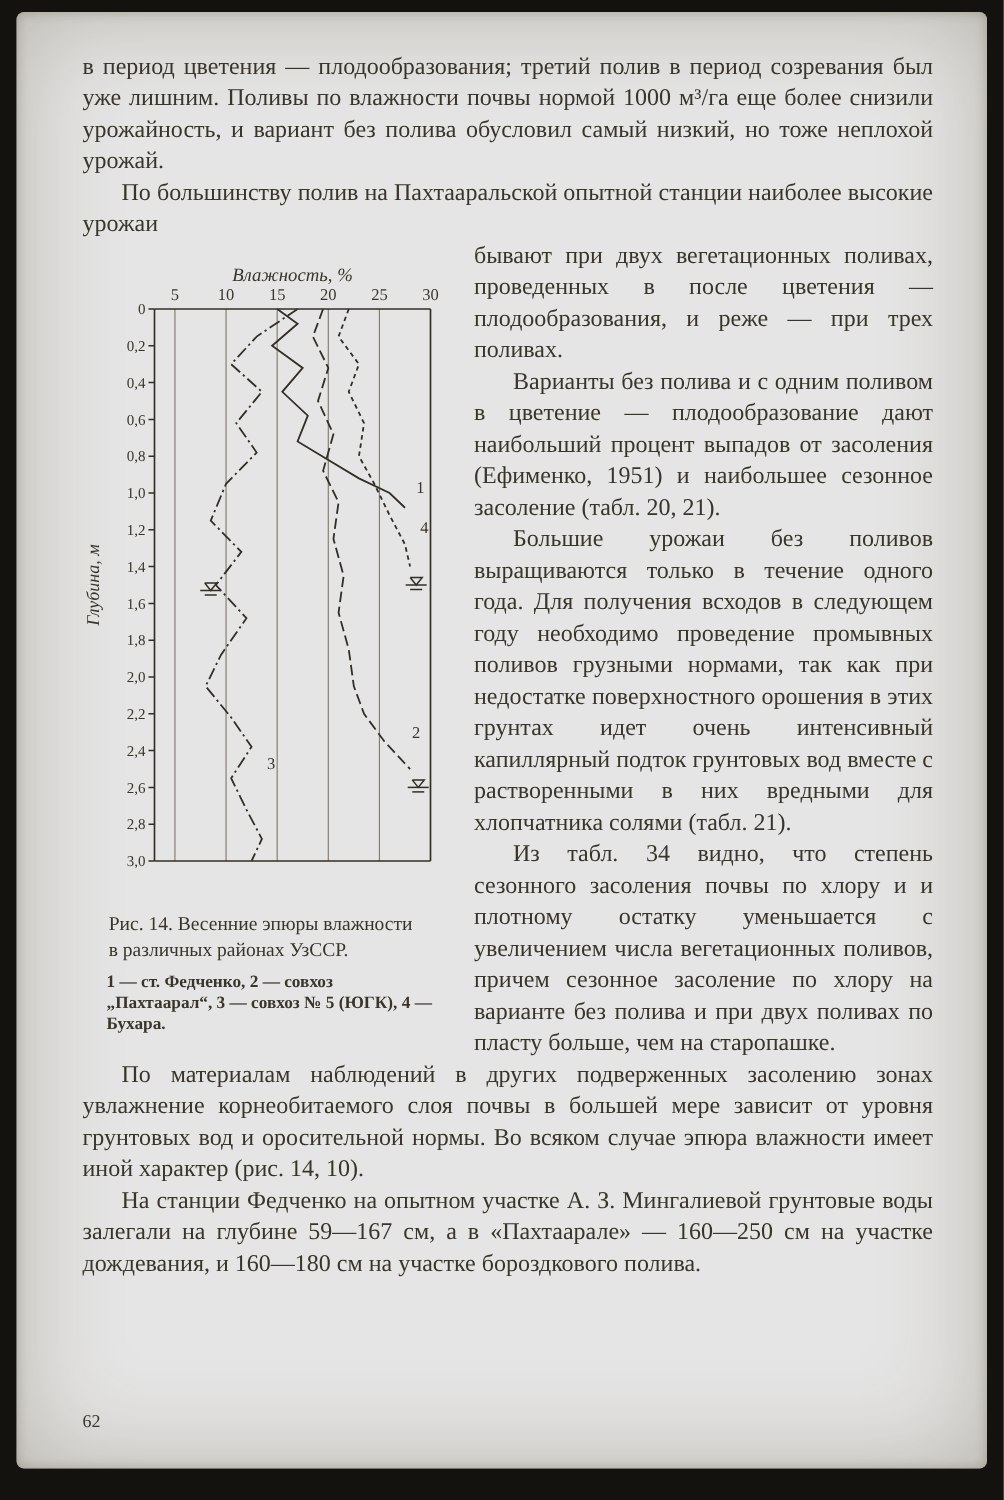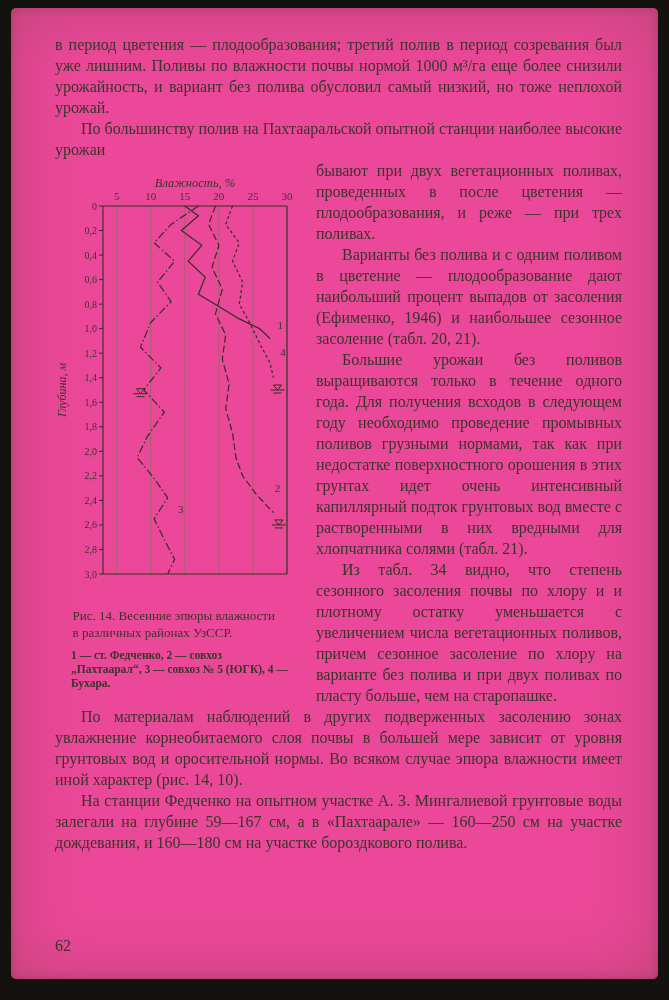--- a/index.html
+++ b/index.html
@@ -1,19 +1,19 @@
 <!DOCTYPE html>
 <html lang="ru"><head>
 <meta charset="utf-8">
 <style>
   html,body{margin:0;padding:0;background:#2b2a27;}
   .scan{position:relative;width:669px;height:1000px;background:#14120e;overflow:hidden;}
   .page{
     position:absolute;left:11px;top:8px;right:11px;bottom:21px;
-    background:#ec4899;
+    background:#e5e5e5;
     border-radius:5px;
     box-shadow:inset 0 0 70px rgba(70,58,28,.28), inset 0 0 8px rgba(50,40,15,.25);
     overflow:hidden;
   }
   .content{
     position:relative;
     padding:26px 36px 60px 44px;
     font-family:"Liberation Serif","DejaVu Serif",serif;
     font-size:16px;
     line-height:21px;
@@ -43,21 +43,21 @@
     line-height:14px;
     text-align:left;
     text-indent:0;
     font-weight:bold;
   }
   .pageno{
     position:absolute;
     left:44px;
     bottom:24px;
     font-family:"Liberation Serif","DejaVu Serif",serif;
-    font-size:16px;
+    font-size:12px;
     color:#3a352b;
   }
 </style>
 </head>
 <body>
 
 <div class="scan">
   <div class="page">
     <div class="content">
 
@@ -133,21 +133,21 @@
             <line x1="218.45925925925928" y1="217" x2="226.45925925925928" y2="217" stroke="#332e25" stroke-width="1"></line>
             <polyline points="219.82222222222222,343.93333333333334 227.82222222222222,343.93333333333334 223.82222222222222,348.93333333333334 219.82222222222222,343.93333333333334" fill="none" stroke="#332e25" stroke-width="1"></polyline>
             <line x1="216.82222222222222" y1="348.93333333333334" x2="230.82222222222222" y2="348.93333333333334" stroke="#332e25" stroke-width="1"></line>
             <line x1="219.82222222222222" y1="351.93333333333334" x2="227.82222222222222" y2="351.93333333333334" stroke="#332e25" stroke-width="1"></line>
           </svg>
         <figcaption class="caption">Рис. 14. Весенние эпюры влажности в различных районах УзССР.</figcaption>
         <div class="legend">1 — ст. Федченко, 2 — совхоз „Пахтаарал“, 3 — совхоз № 5 (ЮГК), 4 — Бухара.</div>
       </figure>
 
       <p class="para">бывают при двух вегетационных поливах, проведенных в после цветения — плодообразования, и реже — при трех поливах.</p>
-      <p class="para ind">Варианты без полива и с одним поливом в цветение — плодообразование дают наибольший процент выпадов от засоления (Ефименко, 1946) и наибольшее сезонное засоление (табл. 20, 21).</p>
+      <p class="para ind">Варианты без полива и с одним поливом в цветение — плодообразование дают наибольший процент выпадов от засоления (Ефименко, 1951) и наибольшее сезонное засоление (табл. 20, 21).</p>
       <p class="para ind">Большие урожаи без поливов выращиваются только в течение одного года. Для получения всходов в следующем году необходимо проведение промывных поливов грузными нормами, так как при недостатке поверхностного орошения в этих грунтах идет очень интенсивный капиллярный подток грунтовых вод вместе с растворенными в них вредными для хлопчатника солями (табл. 21).</p>
       <p class="para ind">Из табл. 34 видно, что степень сезонного засоления почвы по хлору и и плотному остатку уменьшается с увеличением числа вегетационных поливов, причем сезонное засоление по хлору на варианте без полива и при двух поливах по пласту больше, чем на старопашке.</p>
       <p class="para ind">По материалам наблюдений в других подверженных засолению зонах увлажнение корнеобитаемого слоя почвы в большей мере зависит от уровня грунтовых вод и оросительной нормы. Во всяком случае эпюра влажности имеет иной характер (рис. 14, 10).</p>
       <p class="para ind">На станции Федченко на опытном участке А. З. Мингалиевой грунтовые воды залегали на глубине 59—167 см, а в «Пахтаарале» — 160—250 см на участке дождевания, и 160—180 см на участке бороздкового полива.</p>
 
     </div>
     <div class="pageno">62</div>
   </div>
 </div>
 

